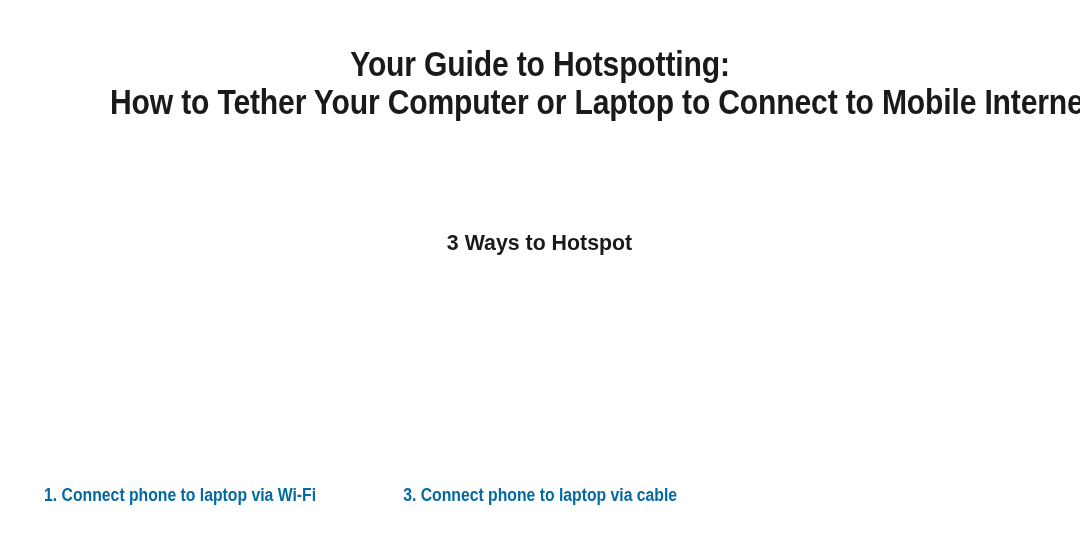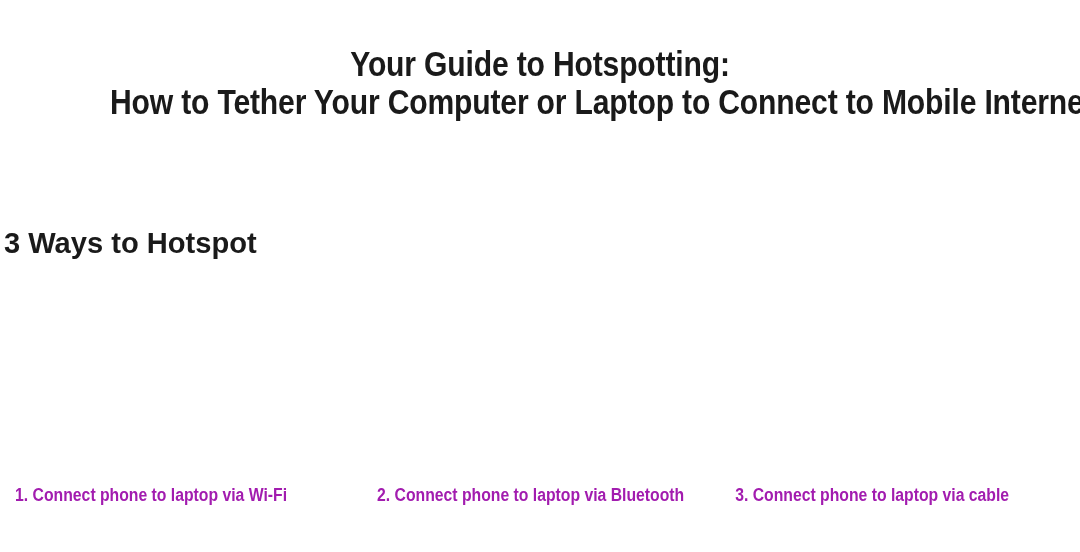--- a/index.html
+++ b/index.html
@@ -42,23 +42,23 @@
   .headline-line {
     display: block;
     white-space: nowrap;
   }
   .headline-line-1 { padding-top: 45px; }
   .headline-line-2 { padding-top: 0px; }
 
   
   .section-title {
     margin: 0;
-    text-align: left;
+    text-align: center;
     font-weight: 700;
-    font-size: 30px;
+    font-size: 22px;
     line-height: 34px;
     color: #1a1a1a;
     position: absolute;
     top: 226px;
     left: 0;
     right: 0;
   }
   .section-title-inner {
     display: inline-block;
     transform: scaleX(0.97);
@@ -88,24 +88,25 @@
   .captions {
     position: absolute;
     top: 484px;
     left: 0;
     width: 1080px;
     display: flex;
     flex-direction: row;
   }
   .caption {
     width: 360px;
+    text-align: center;
     font-weight: 700;
     font-size: 17.5px;
     line-height: 22px;
-    color: #a21caf;
+    color: #0369a1;
     white-space: nowrap;
   }
   .caption-inner {
     display: inline-block;
     transform: scaleX(0.90);
     transform-origin: center;
   }
 </style>
 </head>
 <body>
@@ -125,20 +126,17 @@
     <div class="media-slot media-slot-1" aria-label="1. Connect phone to laptop via Wi-Fi"></div>
     <div class="media-slot media-slot-2" aria-label="2. Connect phone to laptop via Bluetooth"></div>
     <div class="media-slot media-slot-3" aria-label="3. Connect phone to laptop via cable"></div>
   </div>
 
   <div class="captions">
     <div class="caption">
       <span class="caption-inner">1. Connect phone to laptop via Wi-Fi</span>
     </div>
     <div class="caption">
-      <span class="caption-inner">2. Connect phone to laptop via Bluetooth</span>
-    </div>
-    <div class="caption">
       <span class="caption-inner">3. Connect phone to laptop via cable</span>
     </div>
   </div>
 
 </div>
 
 </body></html>

